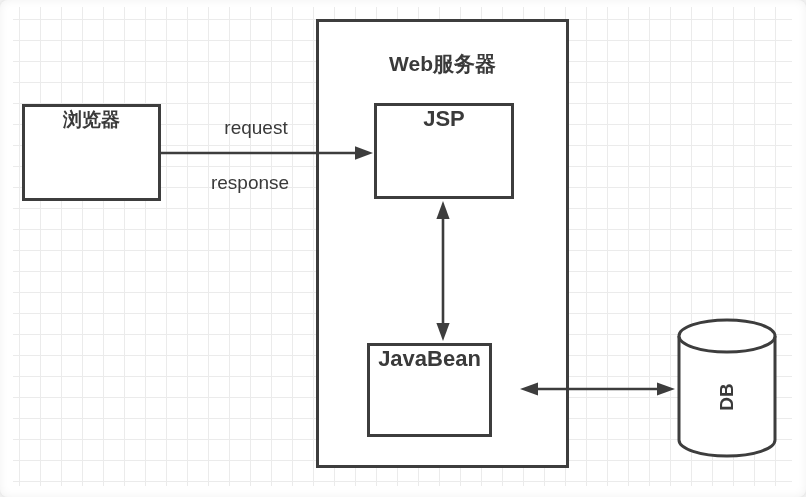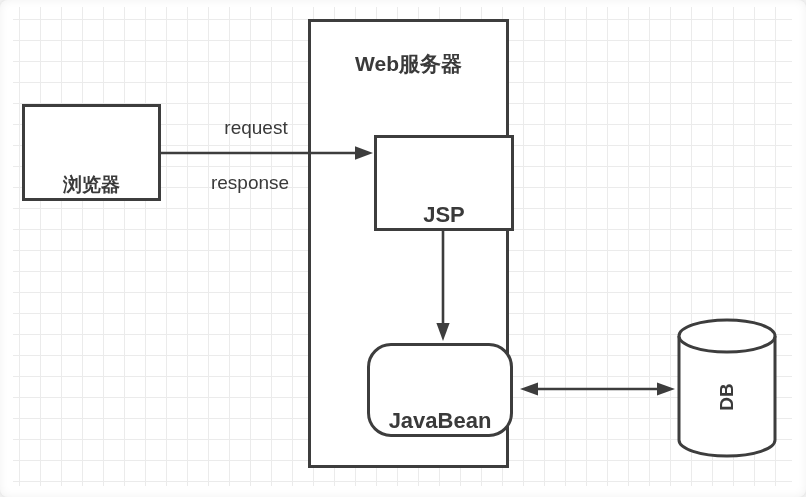--- a/index.html
+++ b/index.html
@@ -38,37 +38,37 @@
     position: absolute;
     left: 0; top: 0;
     pointer-events: none;
   }
   .node {
     position: absolute;
     box-sizing: border-box;
     border: 3px solid #3d3d3d;
     background: #ffffff;
     display: flex;
-    align-items: flex-end;
+    align-items: flex-start;
     justify-content: center;
     color: #3a3a3a;
     font-weight: bold;
   }
   .node-browser   { left: 22px;  top: 104px; width: 139px; height: 97px; font-size: 19px; }
-  .node-webserver { left: 308px; top: 19px;  width: 201px; height: 449px; background: #ffffff; }
+  .node-webserver { left: 316px; top: 19px;  width: 253px; height: 449px; background: #ffffff; }
   .ws-title {
     position: absolute;
     left: 0; right: 0; top: 31px;
     text-align: center;
     font-size: 21px;
     font-weight: bold;
     color: #3a3a3a;
   }
-  .node-jsp      { left: 374px; top: 103px; width: 140px; height: 96px; font-size: 22px; margin-top: 32px; }
-  .node-javabean { left: 367px; top: 343px; width: 146px; height: 94px; font-size: 22px; border-radius: 24px; }
+  .node-jsp      { left: 374px; top: 103px; width: 140px; height: 96px; font-size: 22px; }
+  .node-javabean { left: 367px; top: 343px; width: 125px; height: 94px; font-size: 22px; }
   .edge-label {
     position: absolute;
     transform: translate(-50%, -50%);
     font-size: 19px;
     font-weight: normal;
     color: #3a3a3a;
     white-space: nowrap;
   }
   .label-request  { left: 256px; top: 128px; }
   .label-response { left: 250px; top: 183px; }

